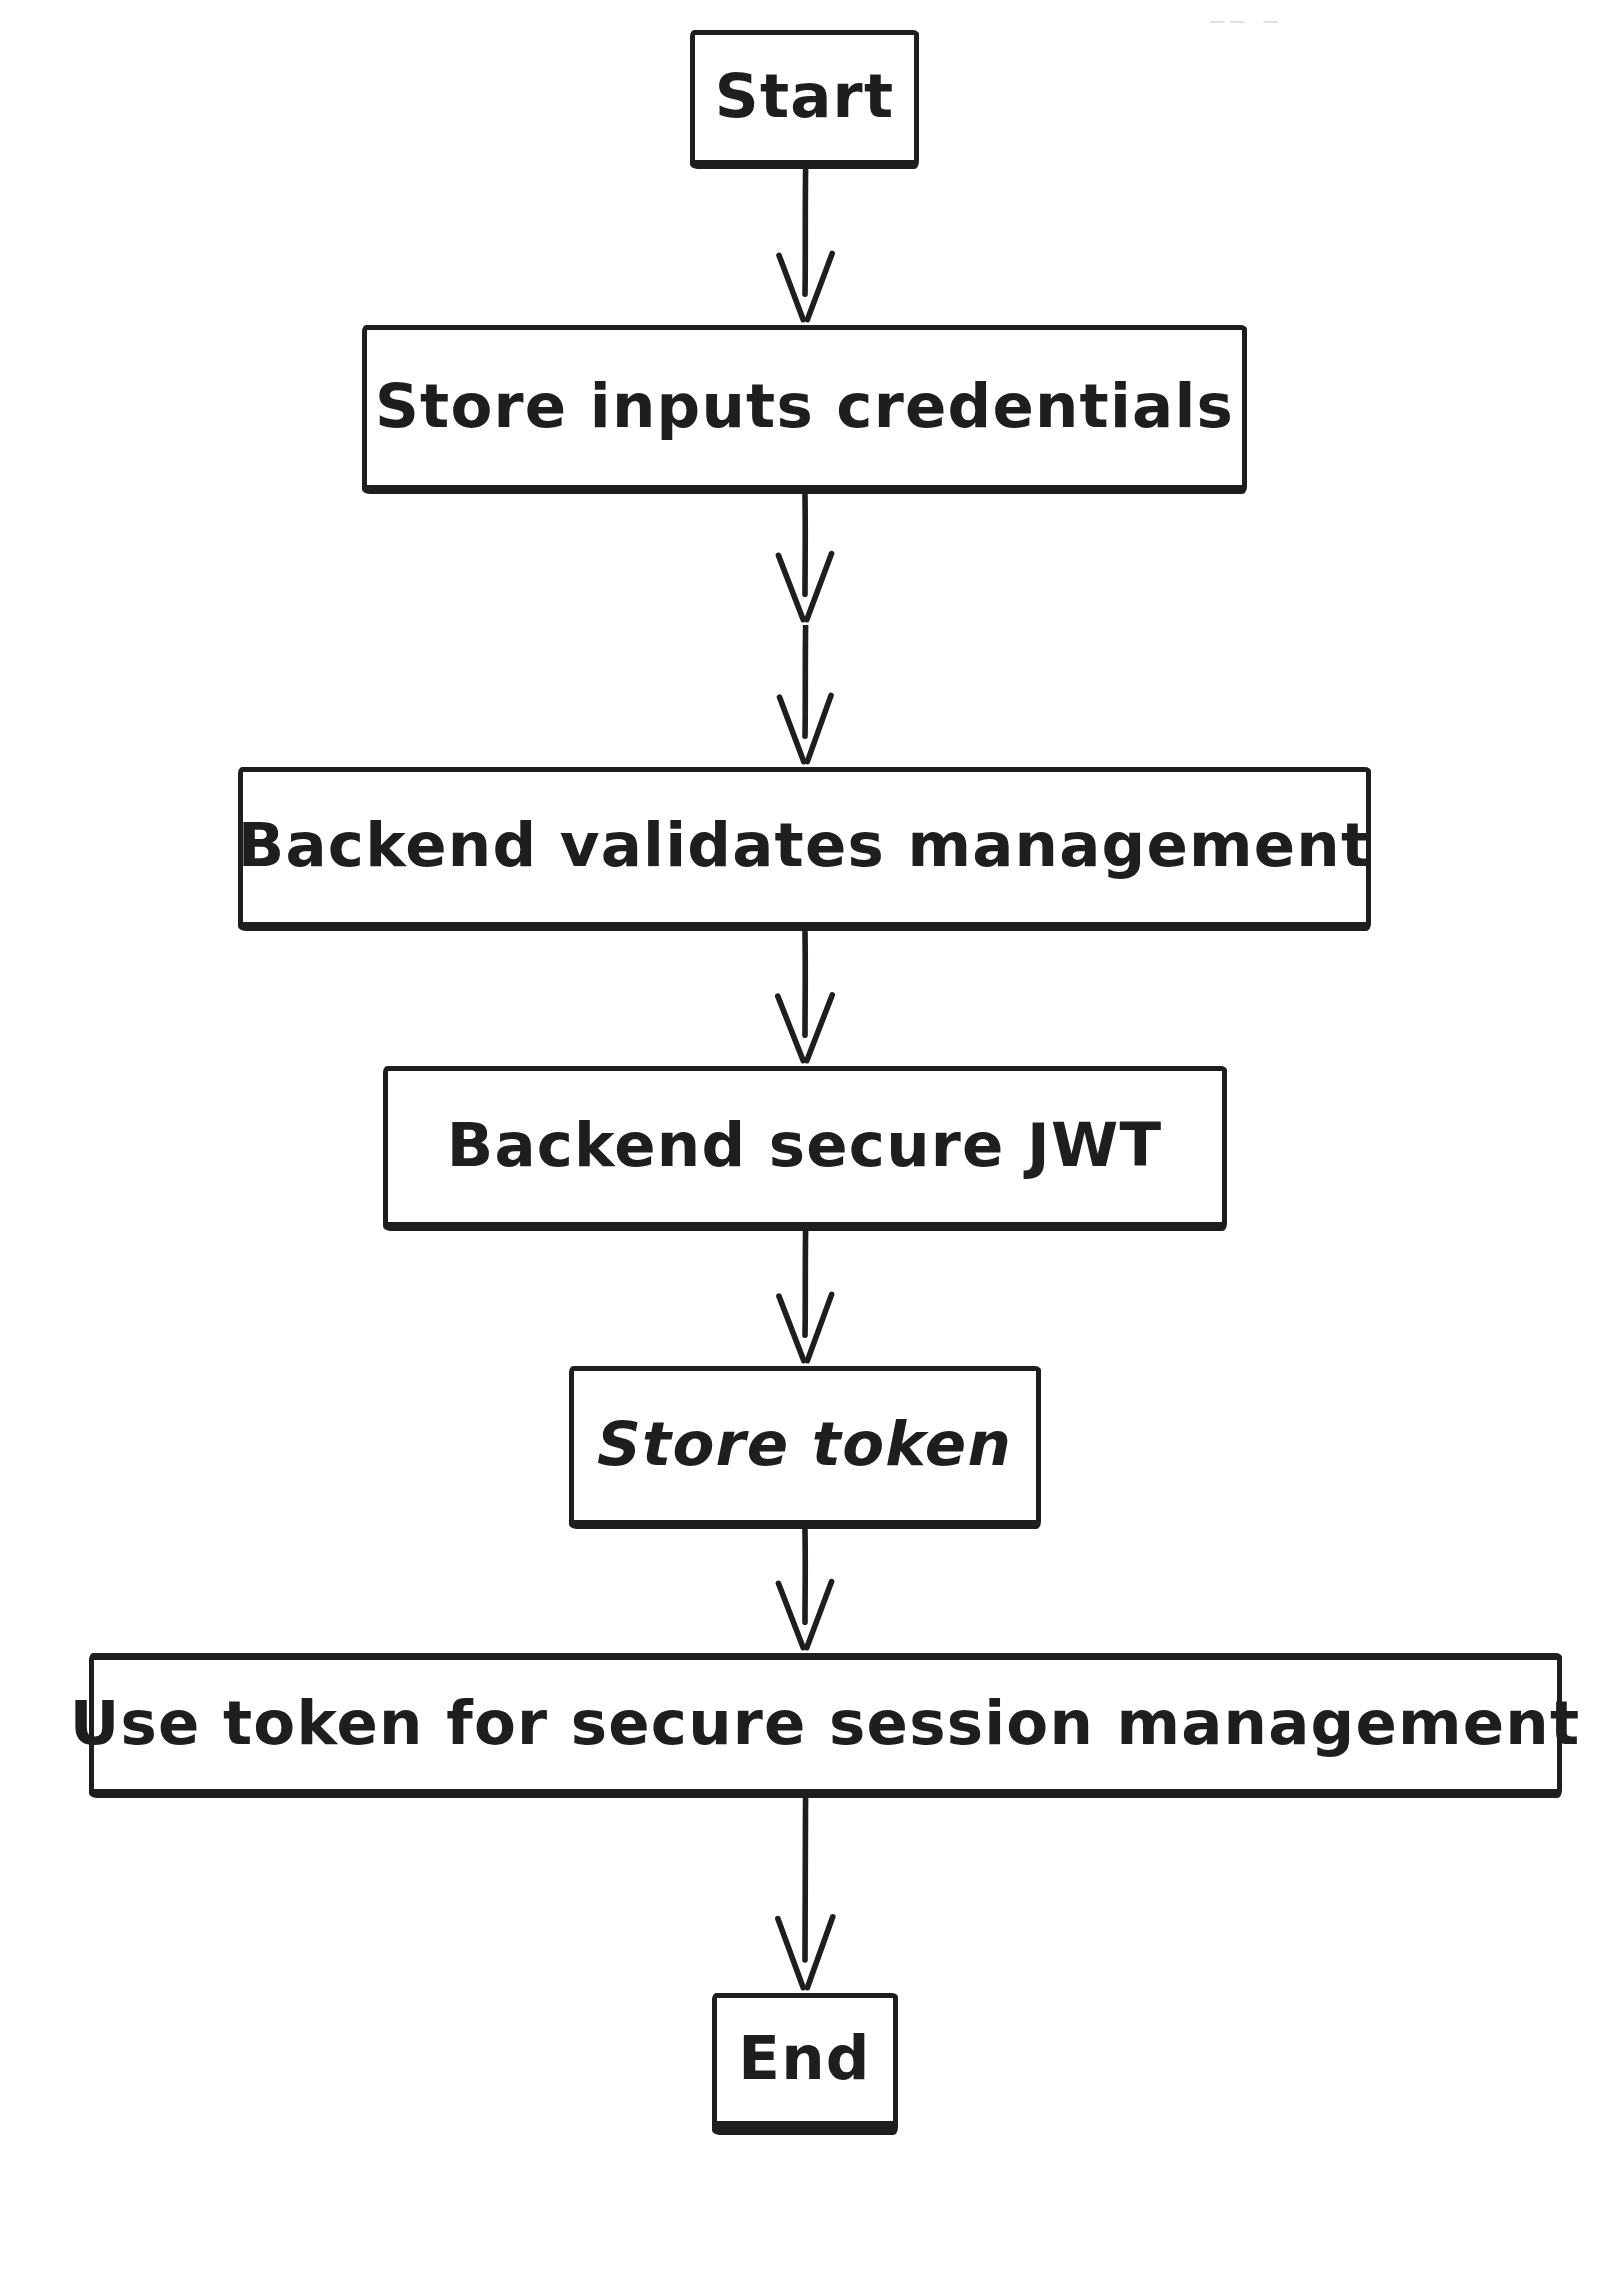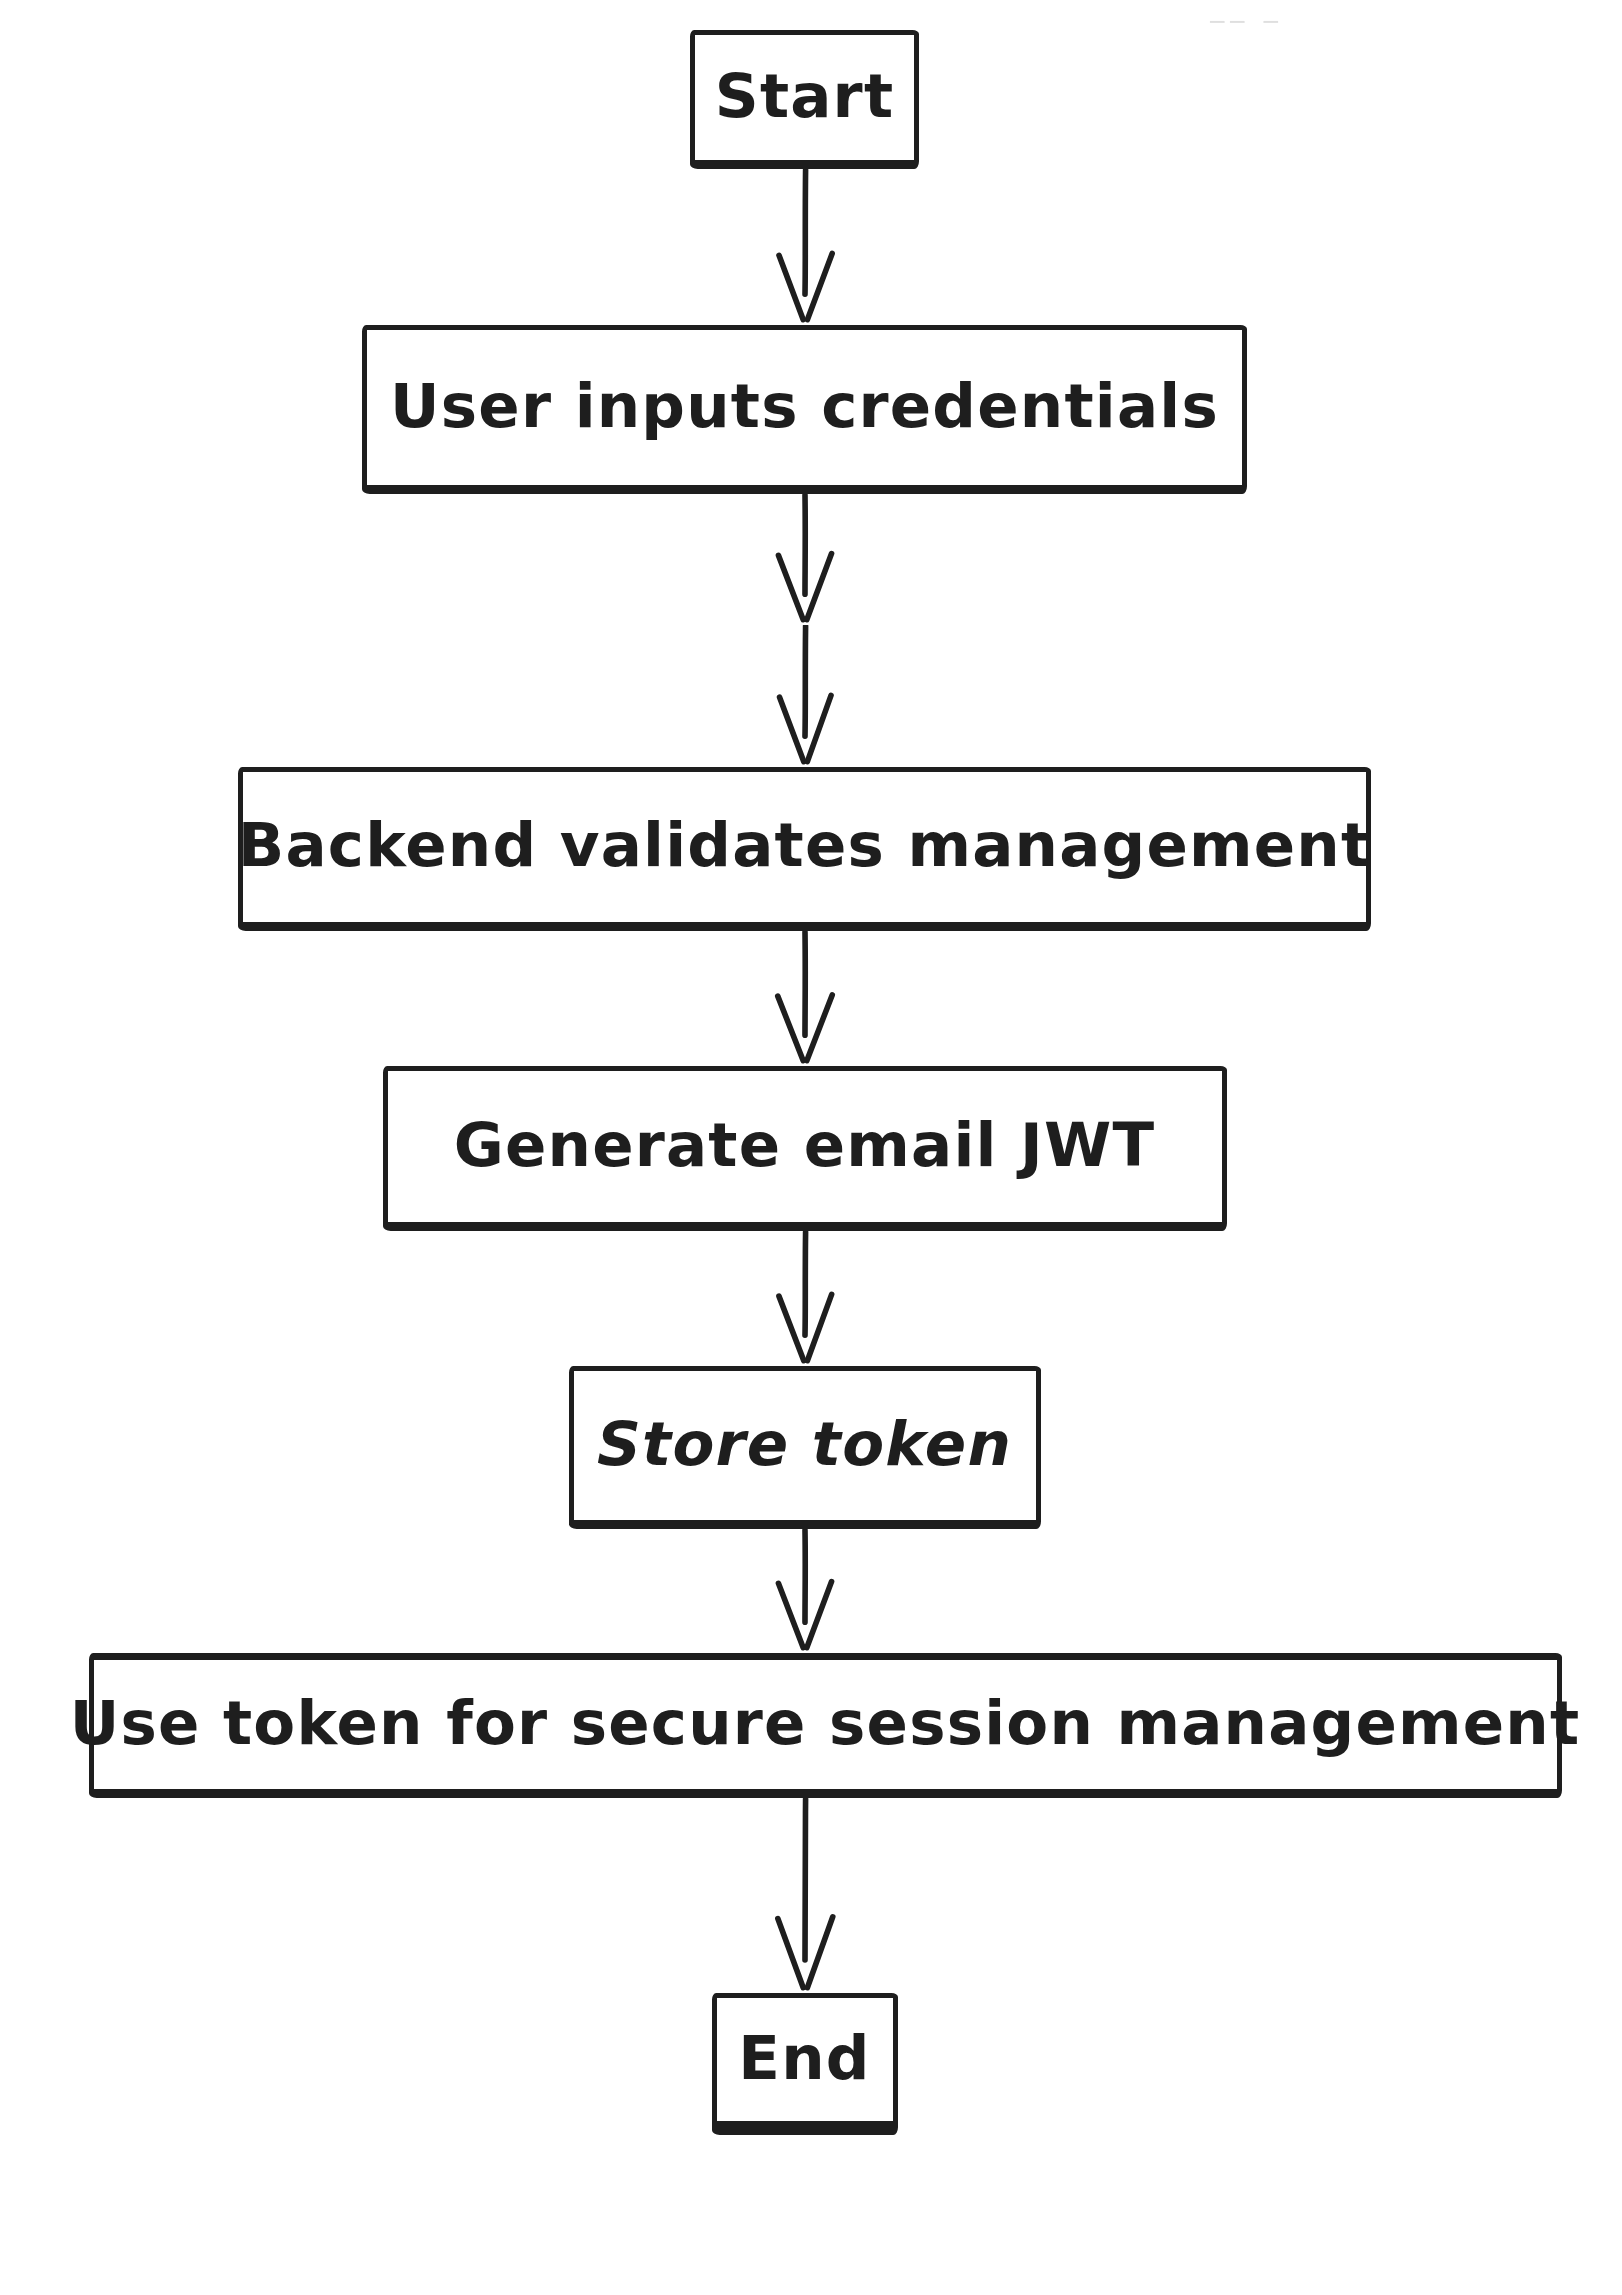--- a/index.html
+++ b/index.html
@@ -90,21 +90,21 @@
       <span class="label">Start</span>
     </div>
 
     <svg class="arrow" width="90" height="156" viewBox="0 0 152 264">
       <path d="M77 2 C76 80, 77 160, 76 212"></path>
       <path d="M32 146 L73 255"></path>
       <path d="M122 143 L80 255"></path>
     </svg>
 
     <div class="node node-credentials">
-      <span class="label">User inputs credentials</span>
+      <span class="label">Store inputs credentials</span>
     </div>
 
     <svg class="arrow" width="90" height="131" viewBox="0 0 152 222">
       <path d="M76 2 C77 70, 76 130, 76 170"></path>
       <path d="M31 104 L73 213"></path>
       <path d="M121 101 L79 213"></path>
     </svg>
 
 
     <svg class="arrow" width="90" height="142" viewBox="0 0 152 240">
@@ -117,21 +117,21 @@
       <span class="label">Backend validates management</span>
     </div>
 
     <svg class="arrow" width="90" height="135" viewBox="0 0 152 228">
       <path d="M76 2 C77 70, 76 130, 76 176"></path>
       <path d="M30 110 L73 219"></path>
       <path d="M122 108 L79 219"></path>
     </svg>
 
     <div class="node node-jwt">
-      <span class="label">Generate email JWT</span>
+      <span class="label">Backend secure JWT</span>
     </div>
 
     <svg class="arrow" width="90" height="135" viewBox="0 0 152 228">
       <path d="M77 2 C76 72, 77 132, 76 176"></path>
       <path d="M32 110 L74 219"></path>
       <path d="M121 107 L80 219"></path>
     </svg>
 
     <div class="node node-store">
       <span class="label">Store token</span>

